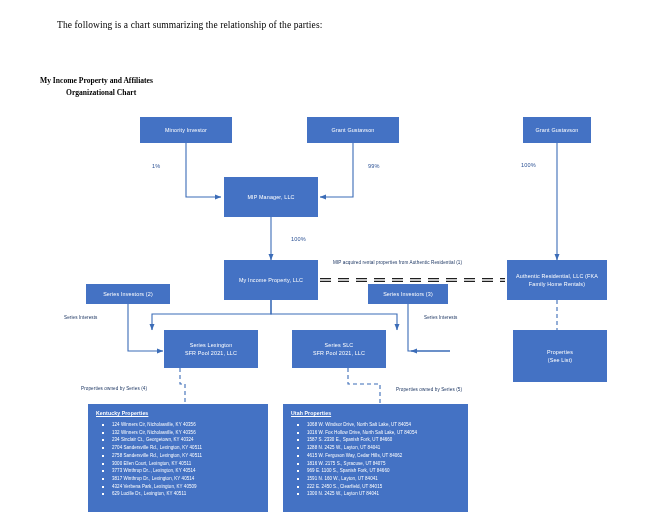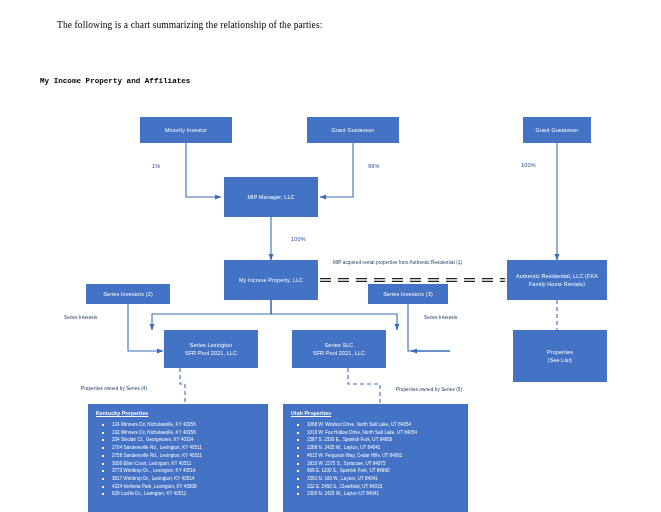--- a/index.html
+++ b/index.html
@@ -29,21 +29,21 @@
     font-family: "Liberation Serif", serif;
     font-size: 9.5px;
     color: #000000;
     letter-spacing: 0.1px;
     white-space: nowrap;
   }
   .chart-title {
     position: absolute;
     left: 40px;
     top: 63px;
-    font-family: Liberation Mono, monospace;
+    font-family: Liberation Serif, serif;
     font-size: 7.6px;
     font-weight: bold;
     color: #000000;
     line-height: 12px;
     white-space: nowrap;
   }
   .chart-title .line2 {
     display: block;
     padding-left: 26px;
   }
@@ -127,20 +127,21 @@
 </style>
 </head>
 <body>
 
 <div id="page">
 
   <div class="intro-text">The following is a chart summarizing the relationship of the parties:</div>
 
   <div class="chart-title">
     <span>My Income Property and Affiliates</span>
+    <span class="line2">Organizational Chart</span>
   </div>
 
   <svg id="connectors" viewBox="0 0 661 512">
     <defs>
       <marker id="arrow" markerWidth="7" markerHeight="7" refX="6.2" refY="2.6" orient="auto" markerUnits="userSpaceOnUse">
         <path d="M0,0 L6.4,2.6 L0,5.2 z" fill="#3B6CB7"></path>
       </marker>
     </defs>
 
     <g>

